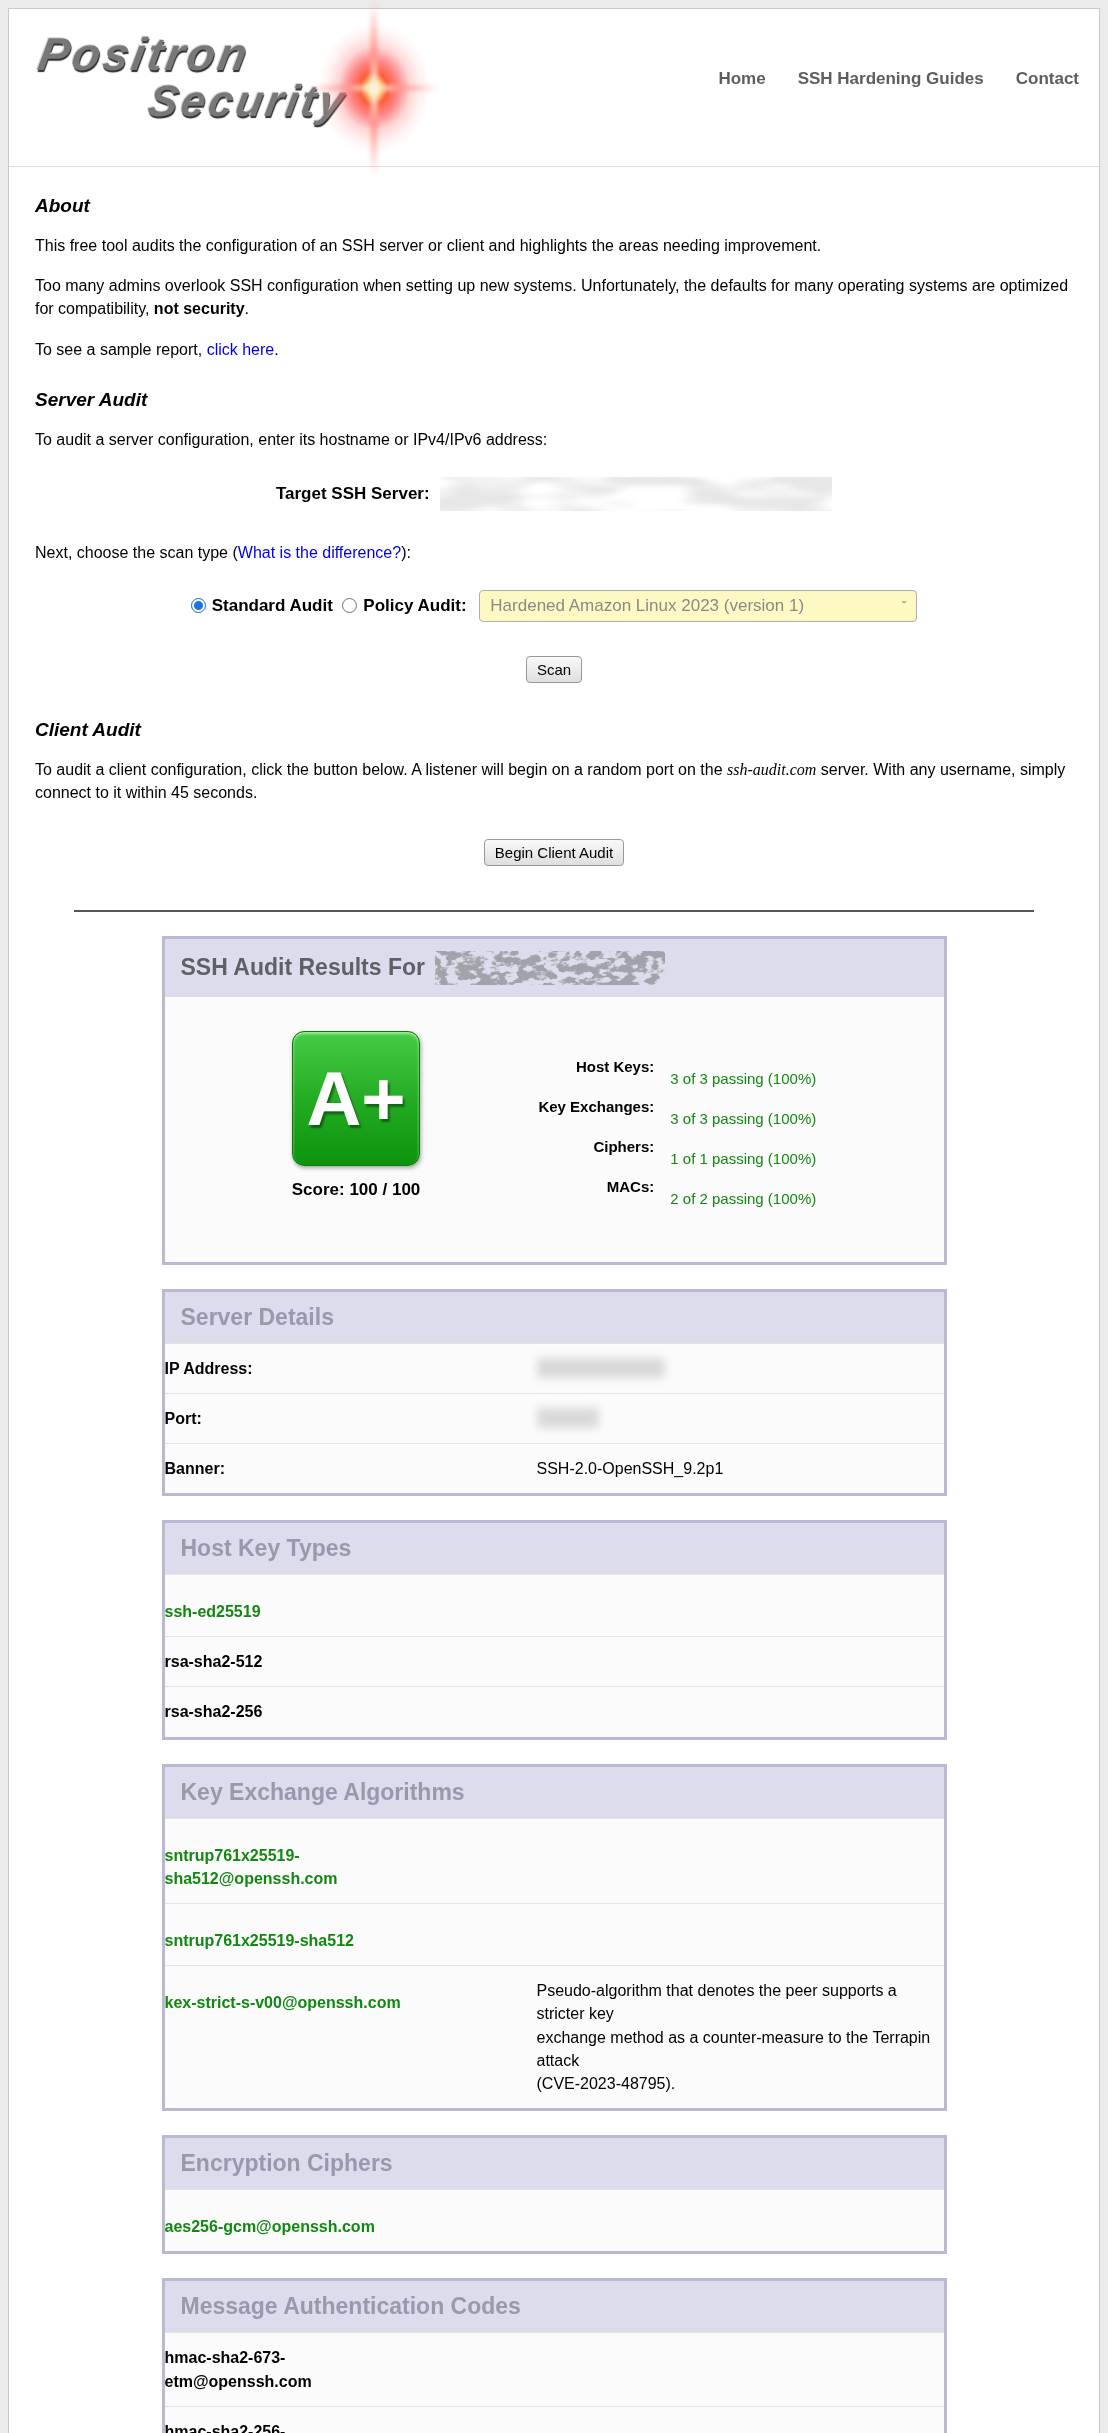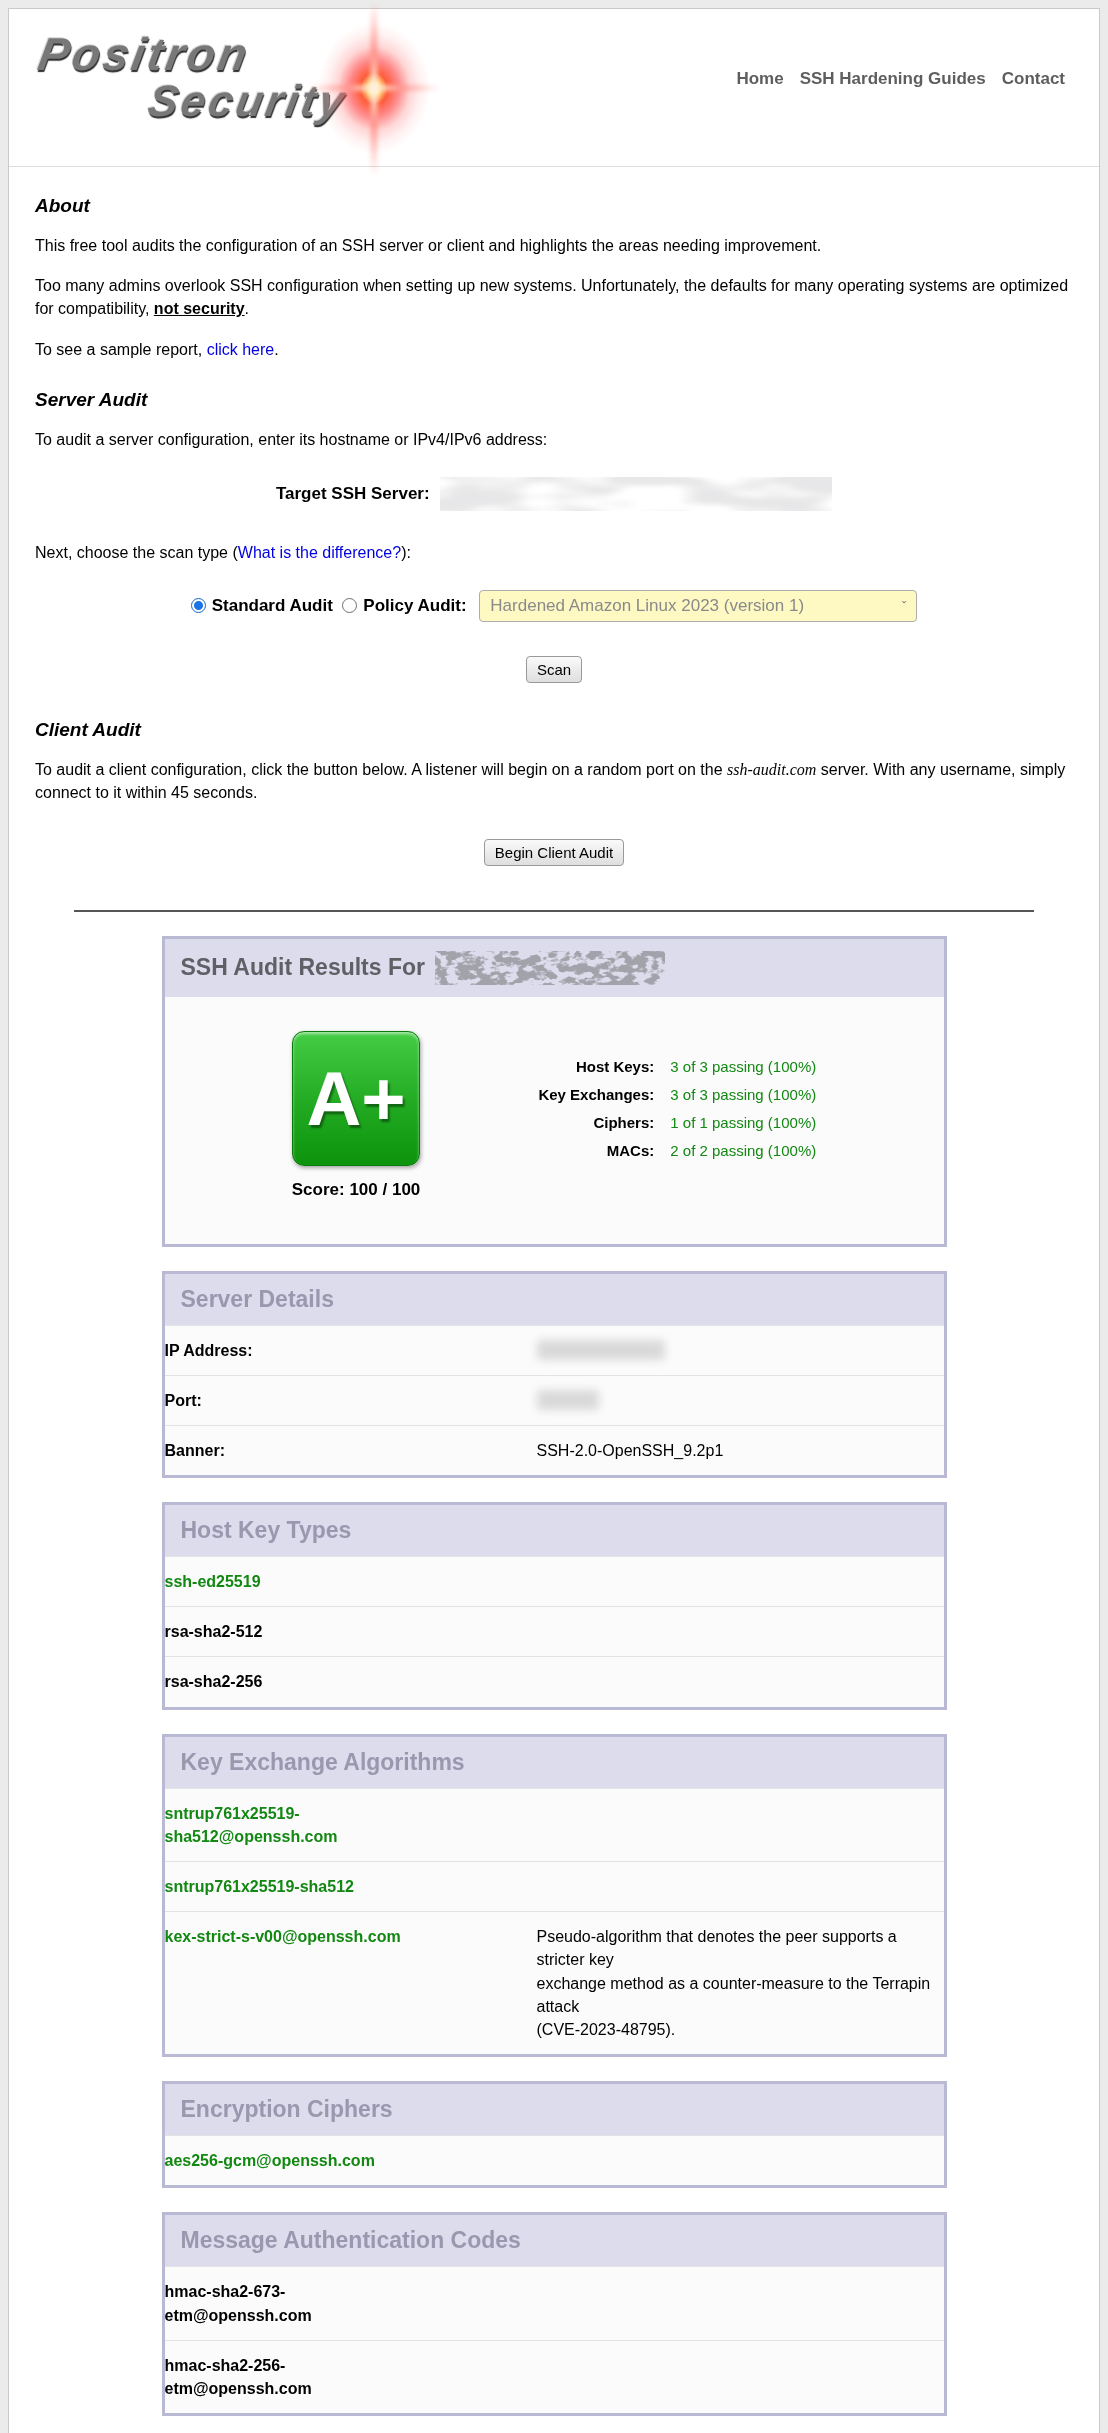--- a/index.html
+++ b/index.html
@@ -66,39 +66,39 @@
     filter: blur(2px);
   }
   .burst::after {
     content: ""; position: absolute; top: 50%; left: 6%; height: 6px; width: 88%;
     transform: translateY(-50%);
     background: linear-gradient(90deg, transparent, rgba(255,150,140,.7) 30%, #fff3d8 50%, rgba(255,150,140,.7) 70%, transparent);
     filter: blur(2px);
   }
   .nav {
     margin-left: auto;
-    margin-right: 34px;
+    margin-right: 20px;
     margin-top: -18px;
     display: flex;
-    gap: 16px;
+    gap: 32px;
   }
   .nav a {
     color: #5e5e5e;
     font-weight: bold;
     font-size: 17px;
     text-decoration: none;
     cursor: pointer;
   }
   
   .text-wrap { padding: 0 26px; }
   h3.sec-title { font-size: 19px; font-weight: bold; margin-top: 28px; font-style: italic; }
   .para { margin-top: 17px; line-height: 1.45; }
   .blue-link { color: #0000e0; text-decoration: none; cursor: pointer; }
   .em { font-style: italic; font-family: Liberation Serif, serif; }
-  .strong { font-weight: bold; text-decoration: underline; }
+  .strong { font-weight: bold; }
   
   .center-row { text-align: center; margin-top: 26px; }
   .field-label { font-weight: bold; font-size: 17px; vertical-align: middle; }
   .redacted-input {
     display: inline-block;
     width: 392px; height: 34px;
     vertical-align: middle;
     margin-left: 6px;
     background: #fdfdfd;
     overflow: hidden;
@@ -174,21 +174,21 @@
     color: #fff;
     font-size: 76px;
     font-weight: bold;
     text-shadow: 2px 3px 2px rgba(0,0,0,.4);
   }
   .score { margin-top: 14px; font-weight: bold; font-size: 17px; color: #000; }
   .stats { margin-top: 16px; }
   .stat-row { display: flex; margin: 11px 0; font-size: 15px; }
   .stat-label { width: 190px; text-align: right; font-weight: bold; }
   .stat-value { margin-left: 16px; }
-  .good { color: #128812; }
+  .good { color: #128812; margin-top: 12px; }
   .trow { display: flex; border-top: 1px solid #e3e3e3; background: #fbfbfb; }
   .trow:first-of-type { border-top: none; }
   .tcell { padding: 13px 0; font-size: 16px; line-height: 1.45; }
   .tlabel { width: 372px; font-weight: bold; }
   .tname  { width: 372px; font-weight: bold; white-space: pre-line; }
   .tvalue { flex: 1; }
   .tnote  { flex: 1; white-space: pre-line; }
   .blur-blob { background: #d9d9d9; filter: blur(4px); border-radius: 4px; height: 20px; }
   .blob-ip { width: 128px; margin-top: 1px; }
   .blob-port { width: 62px; margin-top: 1px; }

